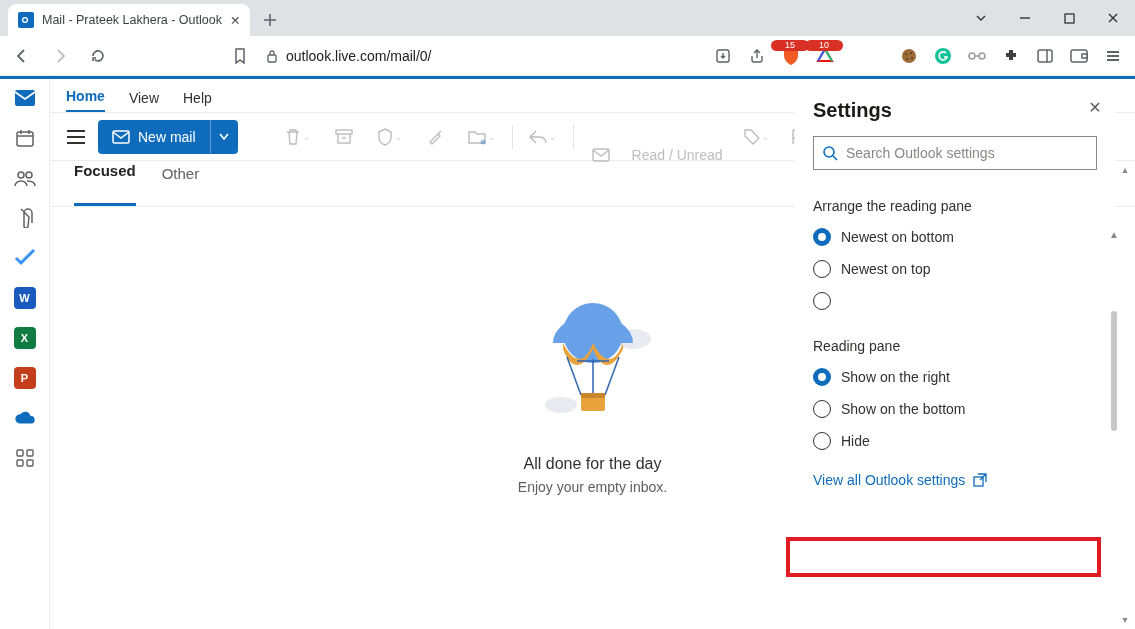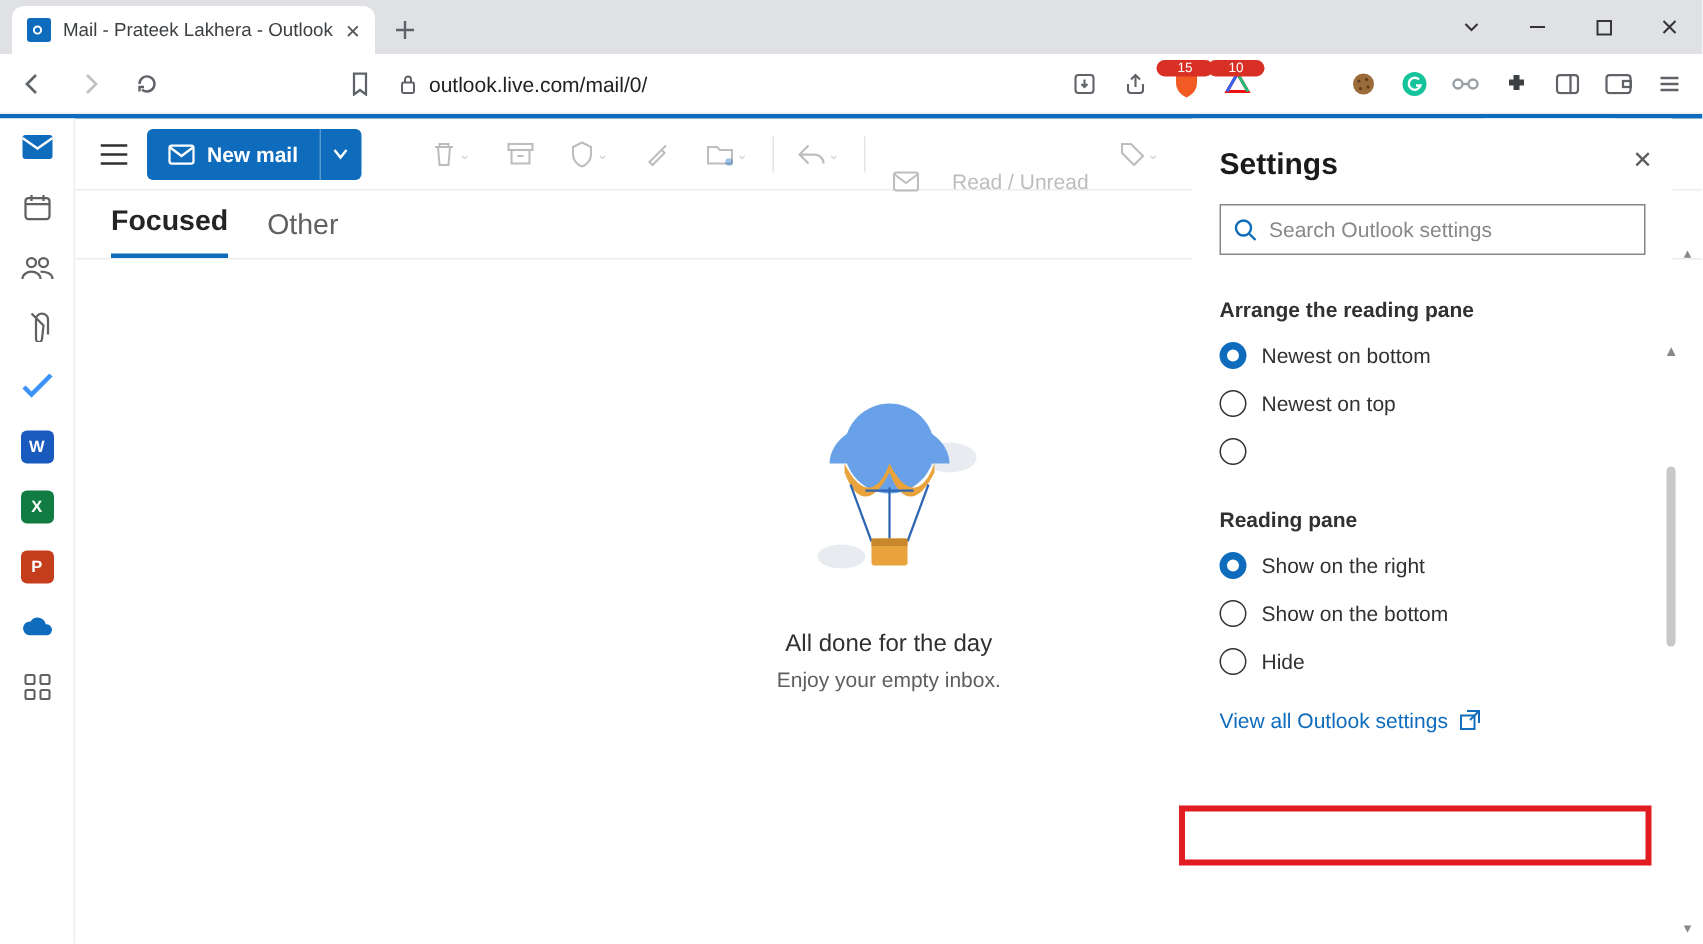--- a/index.html
+++ b/index.html
@@ -33,44 +33,44 @@
   .main { flex:1; display:flex; flex-direction:column; position:relative;}
 
   
   .ribbon-tabs { height:34px; display:flex;align-items:flex-end;gap:24px;padding:0 16px;border-bottom:1px solid #ededed;}
   .ribbon-tabs span{font-size:14px;color:#323130;padding-bottom:6px;cursor:default;}
   .ribbon-tabs span.active{font-weight:600;border-bottom:2px solid #0f6cbd;color:#0f6cbd;}
 
   .cmdbar{height:48px;display:flex;align-items:center;gap:6px;padding:0 10px;border-bottom:1px solid #ededed;}
   .ham{width:32px;height:32px;display:flex;align-items:center;justify-content:center;color:#323130;}
   .newmail{display:flex;align-items:center;background:#0f6cbd;color:#fff;border-radius:4px;height:34px;overflow:hidden;}
-  .newmail .lbl{display:flex;align-items:center;gap:8px;padding:0 14px;font-size:14px;font-weight:700;}
+  .newmail .lbl{display:flex;align-items:center;gap:8px;padding:0 14px;font-size:14px;font-weight:400;}
   .newmail .dd{width:28px;height:34px;display:flex;align-items:center;justify-content:center;border-left:1px solid rgba(255,255,255,.3);}
   .cmd{width:40px;height:32px;display:flex;align-items:center;justify-content:center;color:#bdbdbd;}
   .cmd .chv{font-size:9px;margin-left:2px;color:#cfcfcf;}
   .cmd.txt{width:auto;padding:0 8px;font-size:14px;gap:22px;margin-top:36px;}
   .sep{width:1px;height:24px;background:#e5e5e5;margin:0 4px;}
 
   
   .inboxtabs{height:46px;display:flex;align-items:flex-end;gap:26px;padding:0 24px;border-bottom:1px solid #ededed;}
-  .inboxtabs span{font-size:19px;color:#616161;padding-bottom:10px;}
+  .inboxtabs span{font-size:15px;color:#616161;padding-bottom:24px;}
   .inboxtabs span.active{color:#242424;font-weight:600;border-bottom:3px solid #0f6cbd;}
 
   .empty{flex:1;display:flex;flex-direction:column;align-items:center;justify-content:flex-start;padding-top:90px;color:#323130;}
   .empty h3{font-size:16px;font-weight:400;margin-top:18px;}
   .empty p{font-size:14px;color:#605e5c;margin-top:6px;}
 
   
   .settings{position:absolute;top:0;right:20px;bottom:0;width:320px;background:#fff;padding:20px 18px 10px 18px;}
   .settings h2{font-size:20px;font-weight:600;color:#1b1a19;}
   .settings .close{position:absolute;top:14px;right:6px;color:#605e5c;width:28px;height:28px;display:flex;align-items:center;justify-content:center;}
   .search{margin-top:14px;border:1px solid #8a8886;height:34px;display:flex;align-items:center;padding:0 8px;gap:8px;color:#0f6cbd;}
   .search input{border:none;outline:none;flex:1;font-size:14px;color:#323130;}
   .search input::placeholder{color:#8a8886;}
-  .grp-title{font-size:14px;font-weight:700;margin-top:28px;color:#323130;}
+  .grp-title{font-size:14px;font-weight:400;margin-top:28px;color:#323130;}
   .radio{display:flex;align-items:center;gap:10px;margin-top:14px;font-size:14px;color:#323130;}
   .r{width:18px;height:18px;border:1px solid #323130;border-radius:50%;display:flex;align-items:center;justify-content:center;}
   .r.sel{border:5px solid #0f6cbd;}
   .viewall{margin-top:22px;color:#0f6cbd;font-size:14px;display:flex;align-items:center;gap:8px;}
   .redbox{position:absolute;border:4px solid #e11b22;right:14px;width:315px;height:40px;bottom:52px;pointer-events:none;}
 
   
   .pscroll{position:absolute;right:2px;top:82px;bottom:2px;width:16px;}
   .pscroll .up,.pscroll .dn{position:absolute;left:0;right:0;height:16px;display:flex;align-items:center;justify-content:center;color:#8a8886;font-size:10px;}
   .pscroll .up{top:0;} .pscroll .dn{bottom:0;}
@@ -272,20 +272,25 @@
         <svg width="18" height="18" viewBox="0 0 18 18">
           <rect x="1" y="1" width="6" height="6" rx="1" fill="none" stroke="#616161" stroke-width="1.4"></rect>
           <rect x="11" y="1" width="6" height="6" rx="1" fill="none" stroke="#616161" stroke-width="1.4"></rect>
           <rect x="1" y="11" width="6" height="6" rx="1" fill="none" stroke="#616161" stroke-width="1.4"></rect>
           <rect x="11" y="11" width="6" height="6" rx="1" fill="none" stroke="#616161" stroke-width="1.4"></rect>
         </svg>
       </div>
   </div>
 
   <div class="main">
+    <div class="ribbon-tabs">
+      <span class="active">Home</span>
+      <span>View</span>
+      <span>Help</span>
+    </div>
 
     <div class="cmdbar">
       <div class="ham">
           <svg width="18" height="14" viewBox="0 0 18 14">
             <path d="M0 1h18M0 7h18M0 13h18" stroke="#323130" stroke-width="1.8"></path>
           </svg>
         </div>
       <div class="newmail">
         <div class="lbl">
           <svg width="18" height="14" viewBox="0 0 18 14">

